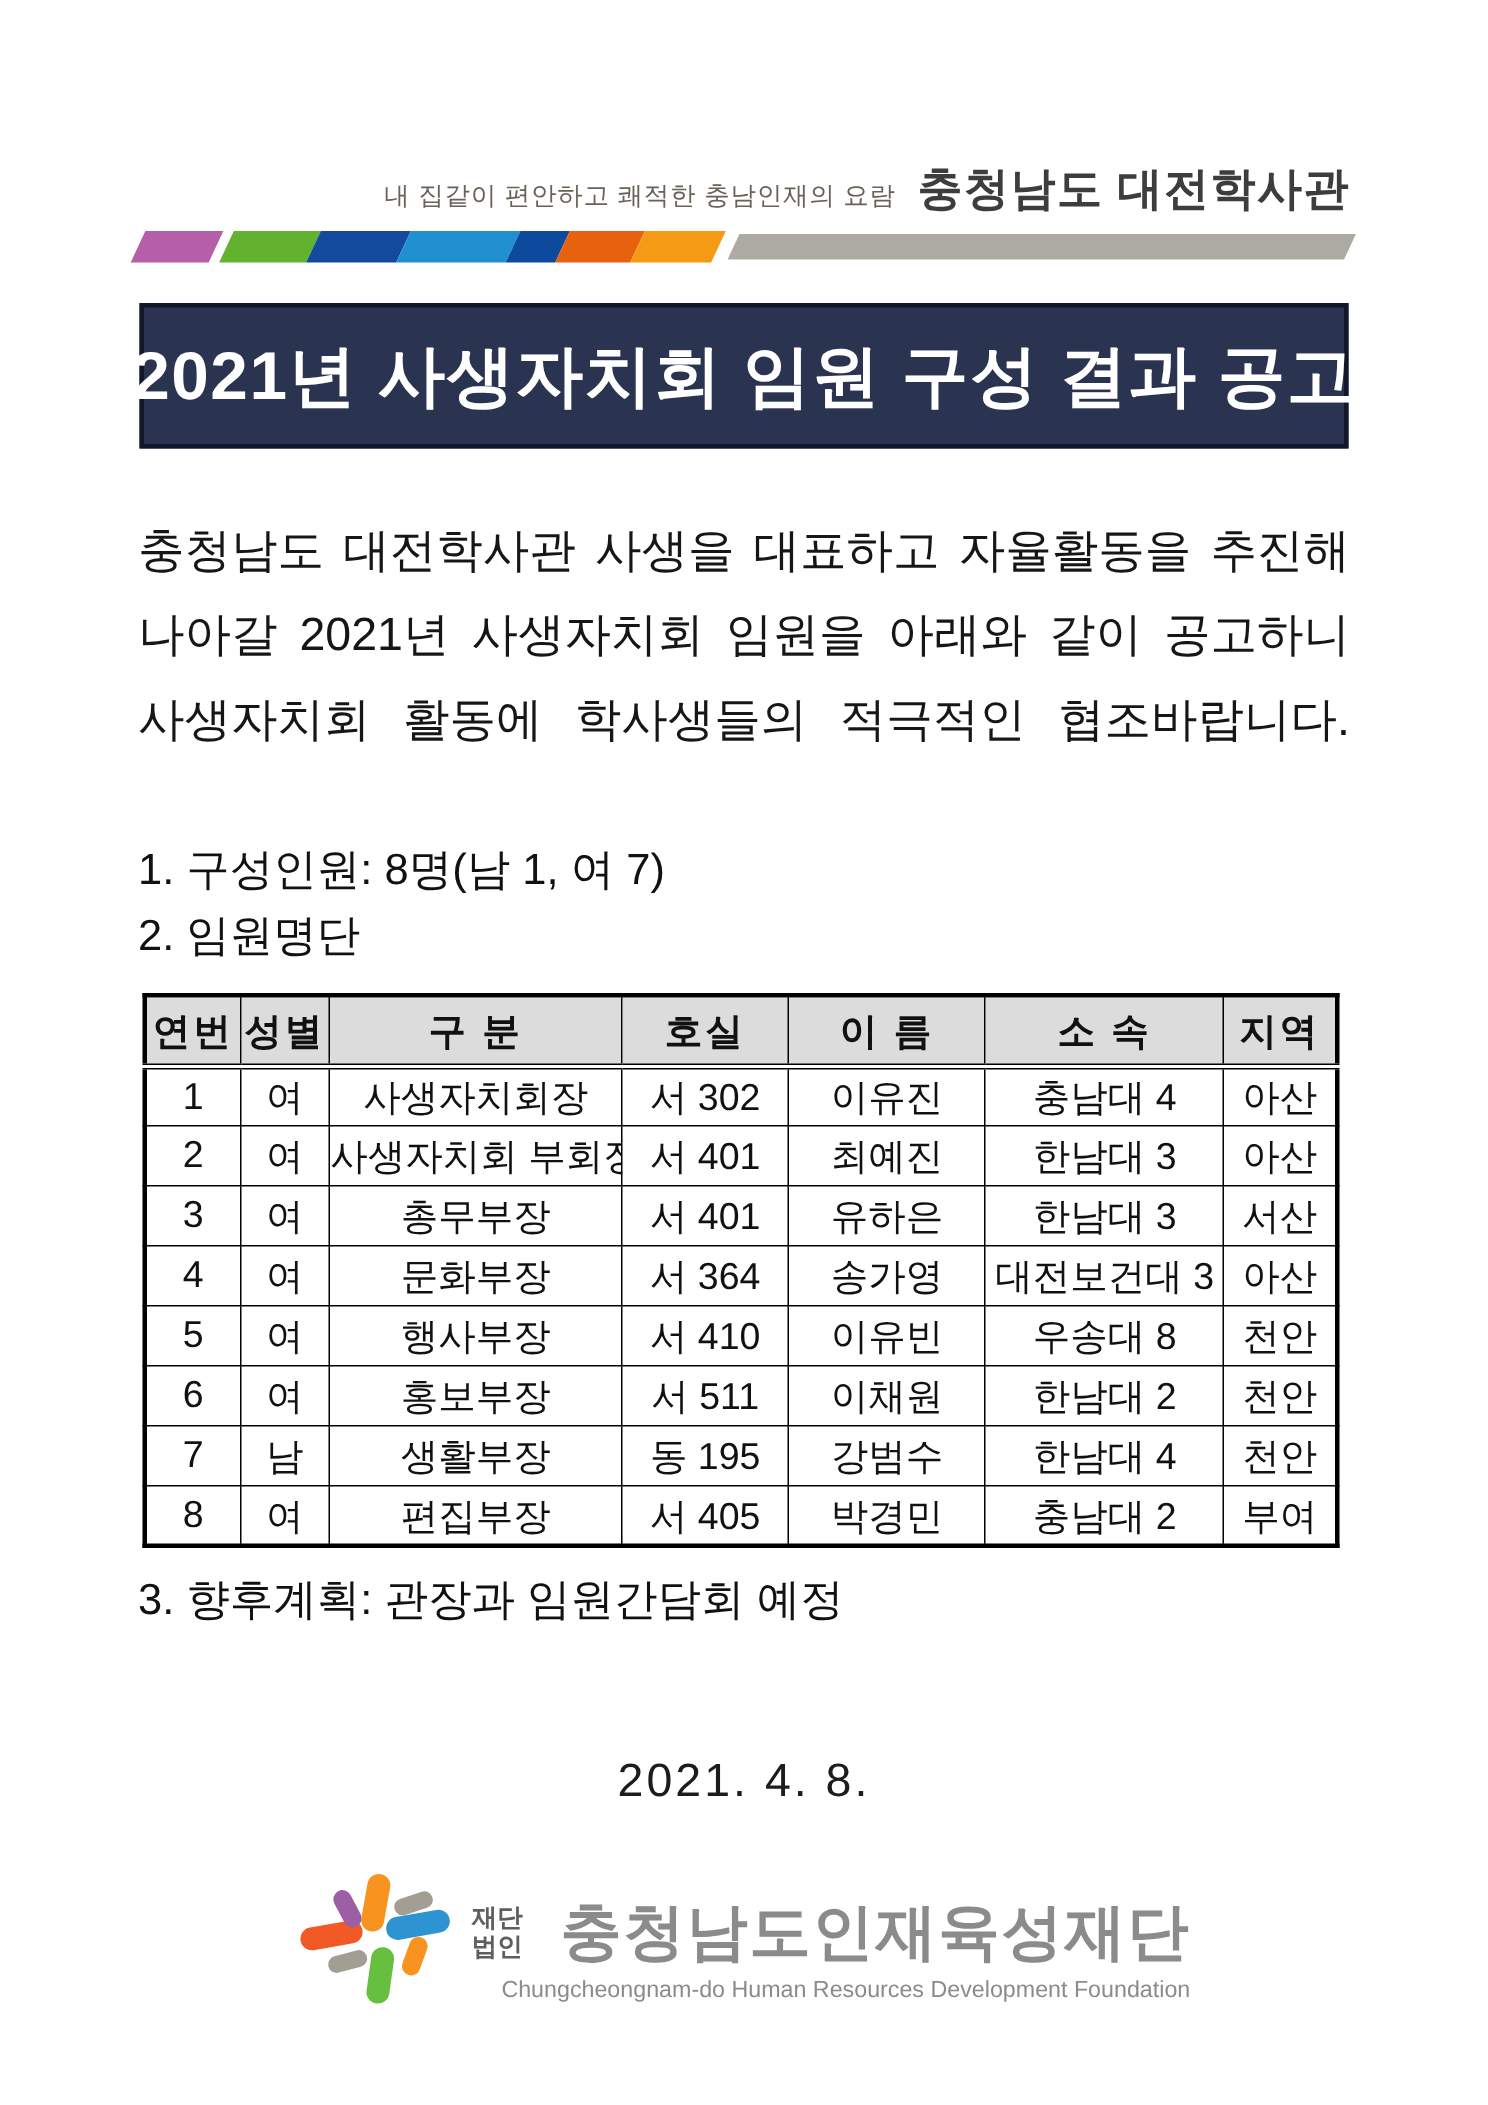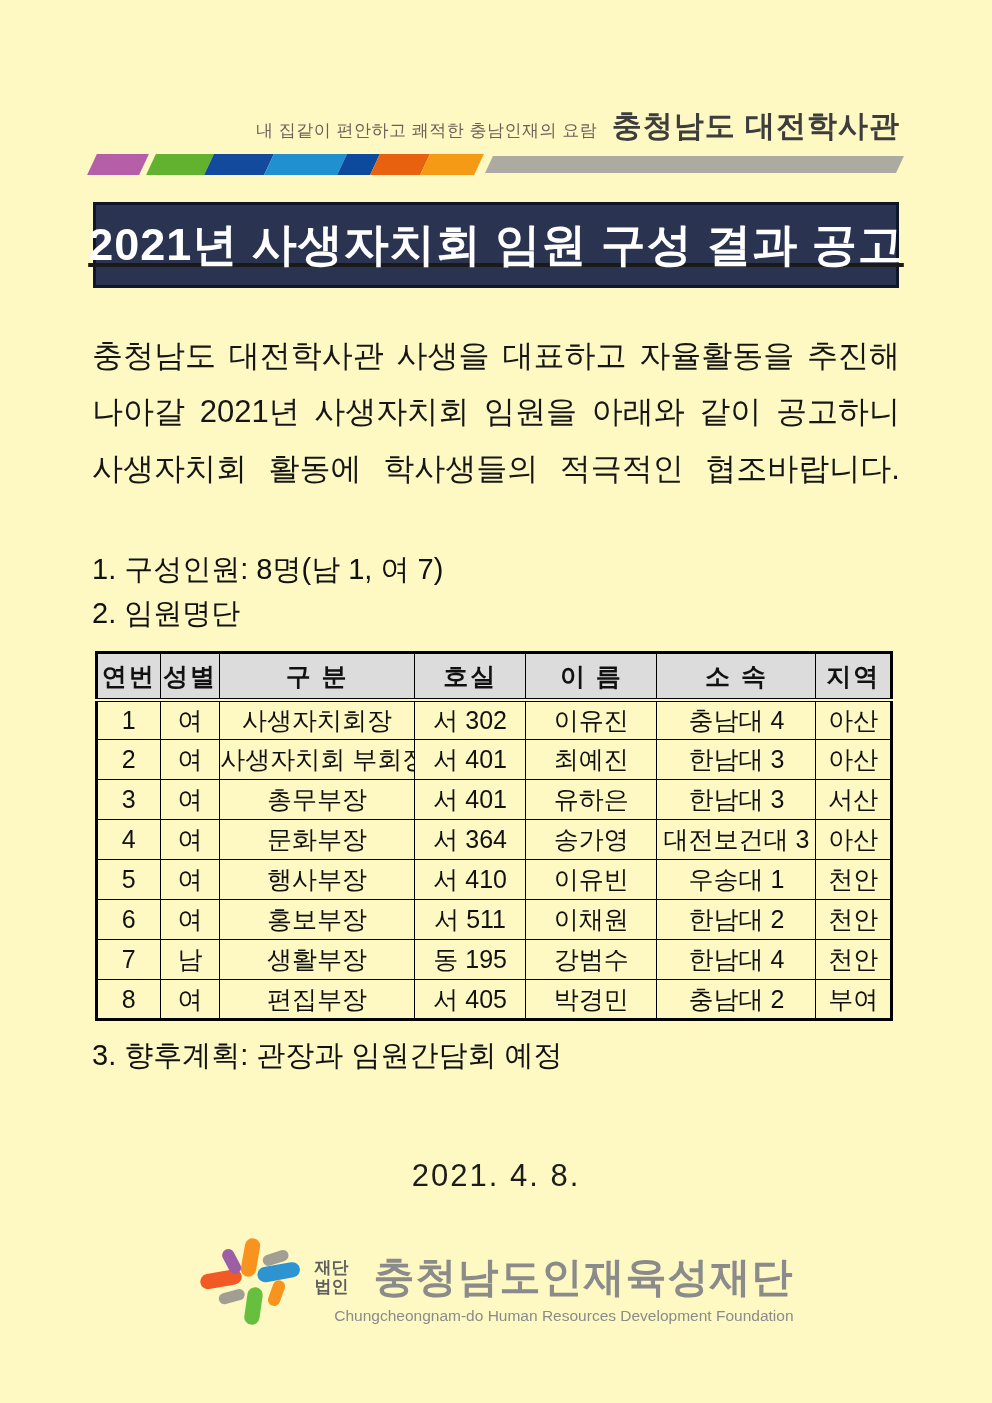--- a/index.html
+++ b/index.html
@@ -1,20 +1,20 @@
 <!DOCTYPE html>
 <html><head>
 <meta charset="utf-8">
 <style>
   * { margin: 0; padding: 0; box-sizing: border-box; }
   html, body { background: #e9e9e9; }
   .page {
     width: 992px; height: 1403px;
     margin: 0 auto;
-    background: #fef9c3;
+    background: #ffffff;
     font-family: "Liberation Sans", "DejaVu Sans", sans-serif;
     color: #1a1a1a;
     position: relative;
     overflow: hidden;
   }
   
   .tagline {
     padding: 106px 92px 0 92px;
     text-align: right;
     white-space: nowrap;
@@ -44,26 +44,25 @@
   .seg-2 { width: 58px; }
   .seg-3 { width: 60px; }
   .seg-4 { width: 73px; }
   .seg-5 { width: 33px; }
   .seg-6 { width: 50px; }
   .seg-7 { width: 54px; }
   .seg-gray { flex: 1; margin-left: 10px; height: 17px; align-self: center; }
   
   .banner {
     margin: 27px 93px 0 93px;
-    height: 86px;
+    height: 97px;
     border: 3px solid #10172b;
     display: flex;
     align-items: center;
     justify-content: center;
-    text-decoration: underline;
   }
   .banner-text {
     color: #ffffff;
     font-size: 45px;
     font-weight: bold;
     letter-spacing: 1px;
     white-space: nowrap;
   }
   
   .intro {
@@ -240,21 +239,21 @@
         <td>송가영</td>
         <td>대전보건대 3</td>
         <td>아산</td>
       </tr>
       <tr>
         <td>5</td>
         <td>여</td>
         <td>행사부장</td>
         <td>서 410</td>
         <td>이유빈</td>
-        <td>우송대 1</td>
+        <td>우송대 8</td>
         <td>천안</td>
       </tr>
       <tr>
         <td>6</td>
         <td>여</td>
         <td>홍보부장</td>
         <td>서 511</td>
         <td>이채원</td>
         <td>한남대 2</td>
         <td>천안</td>

